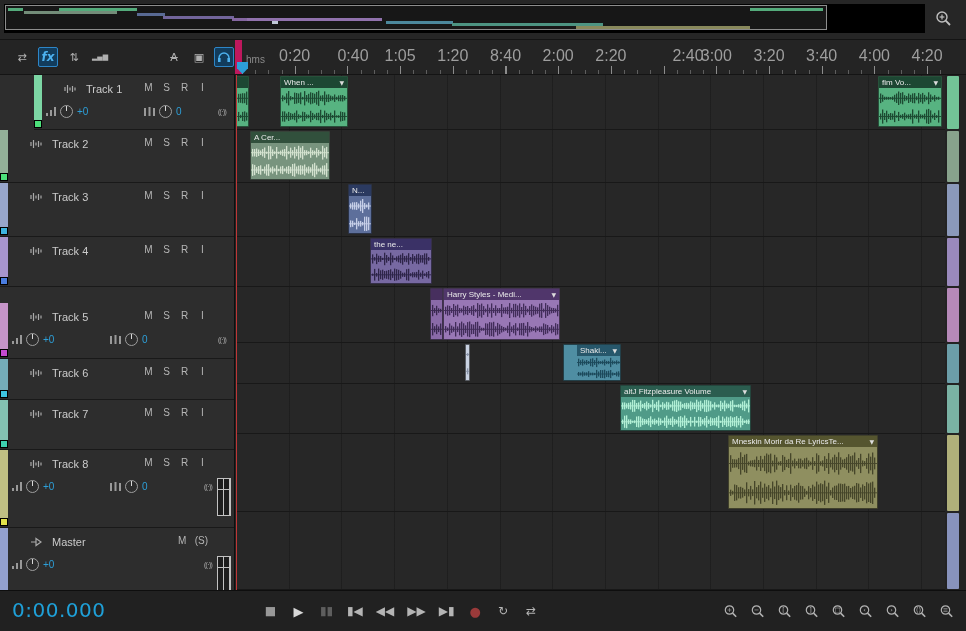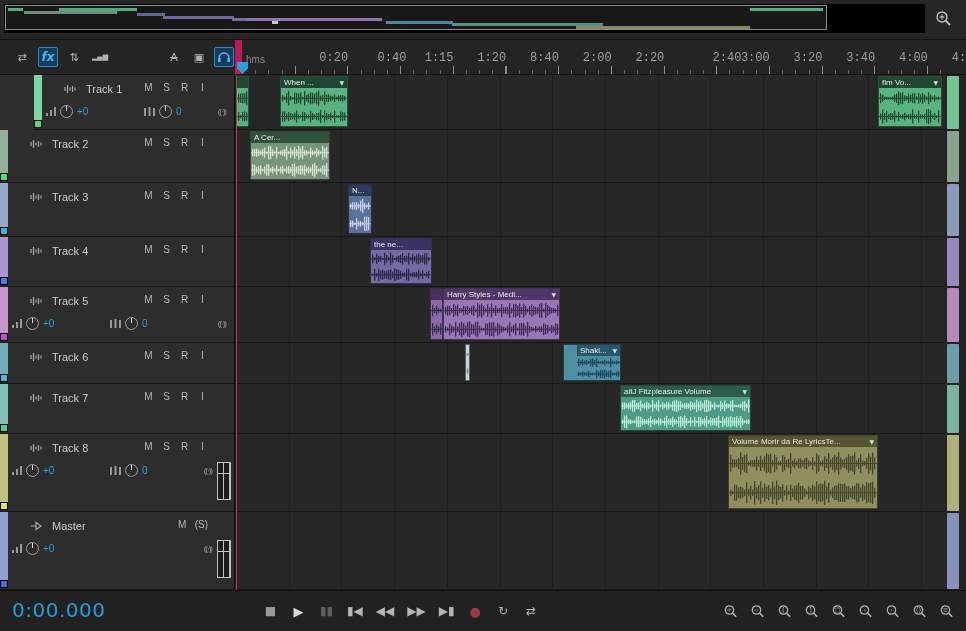--- a/index.html
+++ b/index.html
@@ -18,21 +18,21 @@
   .tool-row{position:absolute;left:0;top:40px;width:966px;height:35px;background:#242424;border-bottom:1px solid #141414;box-sizing:border-box;}
   .tools-left{position:absolute;left:12px;top:0;height:34px;display:flex;align-items:center;gap:6px;}
   .tools-right{position:absolute;left:164px;top:0;height:34px;display:flex;align-items:center;gap:5px;}
   .tool{width:20px;height:20px;display:flex;align-items:center;justify-content:center;color:#b0b0b0;
         font-size:11px;border-radius:2px;box-sizing:border-box;font-family:"DejaVu Sans",sans-serif;}
   .tool.sm{font-size:7px;letter-spacing:0;}
   .tool.fx{font-style:italic;font-weight:bold;color:#3ea0e8;font-size:12px;}
   .tool.active{background:#123c5c;border:1px solid #2d86c8;color:#4db2f0;}
   .ruler{position:absolute;left:235px;top:0;width:710px;height:34px;border-left:7px solid #be185d;box-sizing:border-box;}
   .ruler-unit{position:absolute;left:4px;bottom:9px;font-size:10px;color:#8a8a8a;}
-  .tick-label{position:absolute;bottom:9px;transform:translateX(-50%);font-size:12px;color:#9e9e9e;font-family:Liberation Mono, monospace;white-space:nowrap;margin-left:39px;}
+  .tick-label{position:absolute;bottom:9px;transform:translateX(-50%);font-size:16px;color:#9e9e9e;font-family:Liberation Sans, sans-serif;white-space:nowrap;}
   .tick-minor{position:absolute;left:0;right:0;bottom:0;height:4px;
       background:repeating-linear-gradient(to right,#5e5e5e 0 1px,transparent 1px 13.175px);}
   .tick-major{position:absolute;left:0;right:0;bottom:0;height:8px;
       background:repeating-linear-gradient(to right,#8c8c8c 0 1px,transparent 1px 52.7px);}
   .playhead-flag{position:absolute;left:-5px;bottom:0;width:11px;height:12px;background:#2d9fd8;
       clip-path:polygon(0 0,100% 0,100% 52%,50% 100%,0 52%);}
 
   
   .main{position:absolute;left:0;top:75px;width:966px;height:515px;background:#232323;}
   .headers{position:absolute;left:0;top:0;width:235px;height:515px;background:#2d2d2d;border-right:1px solid #0f0f0f;box-sizing:border-box;}
@@ -130,21 +130,21 @@
           </svg>
         </div>
       </div>
     <div class="ruler">
       <span class="ruler-unit">hms</span>
       <div class="tick-minor"></div>
       <div class="tick-major"></div>
       <div class="playhead-flag"></div>
     <span class="tick-label" style="left: 52.7px;">0:20</span>
         <span class="tick-label" style="left: 111px;">0:40</span>
-        <span class="tick-label" style="left: 158.1px;">1:15</span>
+        <span class="tick-label" style="left: 158.1px;">1:05</span>
         <span class="tick-label" style="left: 210.8px;">1:20</span>
         <span class="tick-label" style="left: 263.5px;">8:40</span>
         <span class="tick-label" style="left: 316.2px;">2:00</span>
         <span class="tick-label" style="left: 368.9px;">2:20</span>
         <span class="tick-label" style="left: 446px; text-align: right;">2:40</span>
         <span class="tick-label" style="left: 474.3px;">3:00</span>
         <span class="tick-label" style="left: 527px;">3:20</span>
         <span class="tick-label" style="left: 579.7px;">3:40</span>
         <span class="tick-label" style="left: 632.4px;">4:00</span>
         <span class="tick-label" style="left: 685.1px;">4:20</span>
@@ -245,21 +245,21 @@
               </g>
             </svg></span>
           <span class="tname">Track 4</span>
           <div class="tbtns">
             <span class="tbtn">M</span>
             <span class="tbtn">S</span>
             <span class="tbtn">R</span>
             <span class="tbtn">I</span>
           </div>
         </div>
-        <div class="track-header" style="height: 56px;">
+        <div class="track-header" style="height: 56px; margin-top: 16px;">
           <div class="strip" style="background: rgb(198, 149, 201);"></div>
           <div class="strip-sq" style="background: rgb(196, 74, 208);"></div>
           <span class="ticon"><svg width="13" height="10" viewBox="0 0 13 10">
               <g stroke="#aaaaaa" stroke-width="1.2">
                 <line x1="1" y1="3" x2="1" y2="7"></line>
                 <line x1="3.5" y1="1" x2="3.5" y2="9"></line>
                 <line x1="6" y1="3.5" x2="6" y2="6.5"></line>
                 <line x1="8.5" y1="2" x2="8.5" y2="8"></line>
                 <line x1="11" y1="3.5" x2="11" y2="6.5"></line>
               </g>
@@ -1149,21 +1149,21 @@
                 <rect x="123" y="23.4" width="1.3" height="2.6"></rect>
                 <rect x="125" y="22.7" width="1.3" height="4.2"></rect>
                 <rect x="127" y="22.4" width="1.3" height="4.7"></rect>
                 <rect x="0" y="24.3" width="129" height="1" opacity="0.9"></rect>
               </g>
             </svg>
           </div>
         </div>
         <div class="clip" style="left: 492px; top: 360px; width: 150px; height: 74px; background: rgb(143, 143, 96);">
           <div class="clip-h" style="background: rgb(85, 85, 47);">
-            <span class="clip-title">Volume  Morir da Re LyricsTe...</span>
+            <span class="clip-title">Mneskin  Morir da Re LyricsTe...</span>
             <span class="clip-menu">▼</span>
           </div>
           <div class="clip-body">
             <svg width="148" height="61" style="display:block">
               <g fill="#46462a">
                 <rect x="1" y="8.2" width="1.3" height="16.6"></rect>
                 <rect x="3" y="12.2" width="1.3" height="8.6"></rect>
                 <rect x="5" y="12.3" width="1.3" height="8.3"></rect>
                 <rect x="7" y="12.5" width="1.3" height="7.9"></rect>
                 <rect x="9" y="10.9" width="1.3" height="11.2"></rect>

